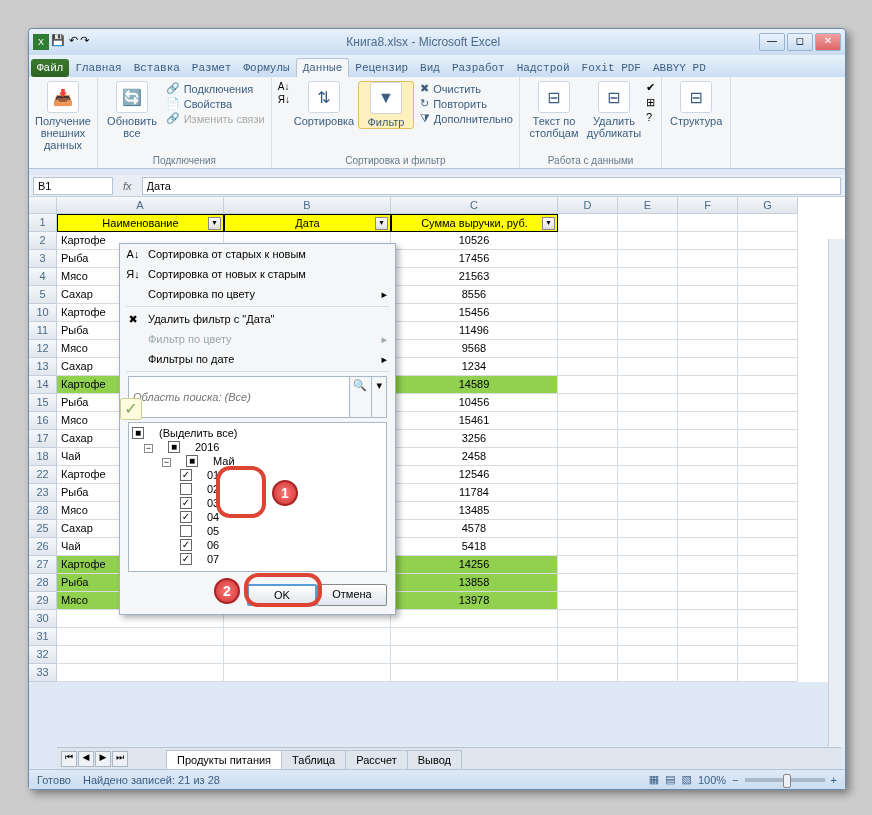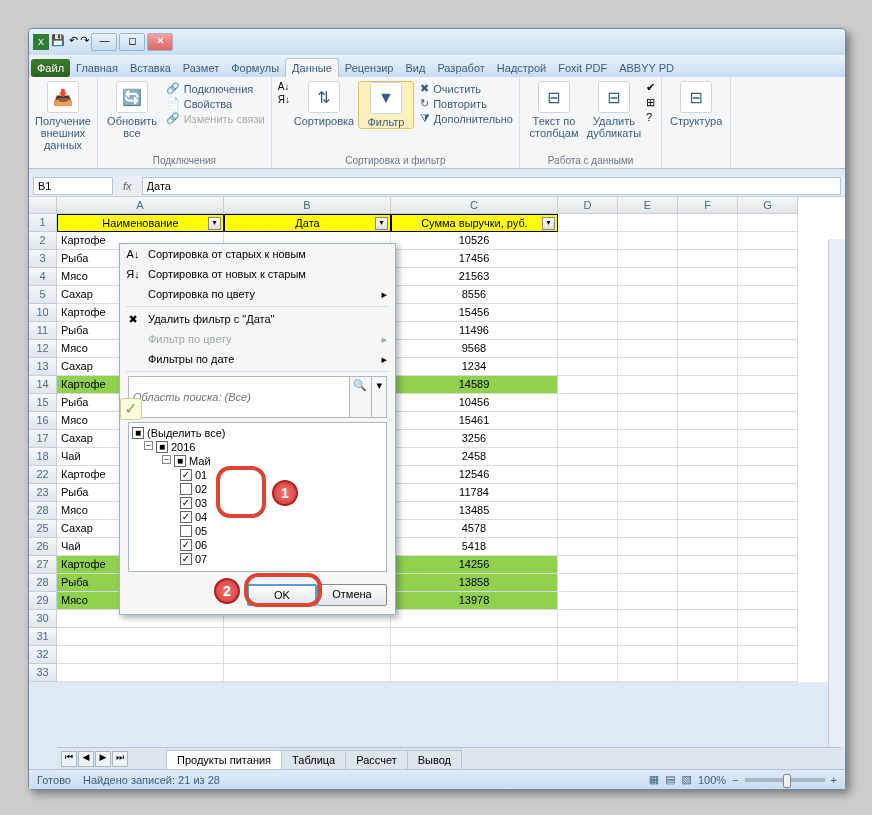--- a/index.html
+++ b/index.html
@@ -5,21 +5,21 @@
 * { box-sizing: border-box; margin: 0; padding: 0; font-family: "Segoe UI", Tahoma, sans-serif; font-size: 11px; }
 body { background: #ccc; width: 872px; height: 815px; position: relative; overflow: hidden; }
 .window { position: absolute; top: 28px; left: 28px; width: 818px; height: 762px; background: #dfe9f5; border: 1px solid #6b8aab; border-radius: 4px; box-shadow: 4px 4px 8px rgba(0,0,0,.4); }
 .titlebar { height: 26px; background: linear-gradient(#eaf2fb, #c9ddf2); display: flex; align-items: center; padding: 0 4px; border-radius: 4px 4px 0 0; }
 .titlebar .qat { display: flex; gap: 2px; }
 .titlebar .t { flex: 1; text-align: center; color: #4a6b8a; font-size: 12px; }
 .winbtns { display: flex; gap: 0; }
 .winbtn { width: 26px; height: 18px; background: linear-gradient(#eaf2fb,#c9ddf2); border: 1px solid #9bb3cc; border-radius: 2px; margin-left: 2px; text-align: center; line-height: 14px; font-size: 10px; }
 .winbtn.close { background: linear-gradient(#f5a0a0,#d66); color:#fff; }
 .tabs { display: flex; background: linear-gradient(#eaf2fb,#c9ddf2); height: 22px; align-items: flex-end; padding-left: 2px; }
-.tab { padding: 3px 6px; color: #3b5e80; cursor: pointer; border-top-left-radius:3px; border-top-right-radius:3px; }
+.tab { padding: 3px 6px; color: #3b5e80; cursor: pointer; border-top-left-radius:3px; border-top-right-radius:3px;font-family:Liberation Mono, monospace; }
 .tab.file { background: linear-gradient(#3b7a2e,#2e6322); color:#fff; border-radius: 3px;}
 .tab.active { background: #f5f6f7; border: 1px solid #b5c5d6; border-bottom: none; }
 .ribbon { background: #f5f6f7; height: 92px; border-bottom: 1px solid #b5c5d6; display: flex; }
 .group { border-right: 1px solid #d6dde4; padding: 4px 6px 2px; display: flex; flex-direction: column; justify-content: space-between; }
 .group .label { text-align: center; color: #6a7a8a; font-size: 10px; }
 .bigbtn { display: flex; flex-direction: column; align-items: center; width: 56px; text-align: center; color: #3b5e80; gap:2px; }
 .bigbtn .ic { width: 32px; height: 32px; background: #fff; border: 1px solid #cdd6e0; border-radius: 3px; display:flex;align-items:center;justify-content:center; font-size:16px; }
 .smallbtn { display: flex; align-items: center; gap: 4px; color: #3b5e80; padding: 1px 0; }
 .formulabar { display: flex; align-items: center; background: #e9eef4; height: 22px; border-bottom: 1px solid #c5d0db; padding: 0 4px; margin-top:6px;}
 .namebox { width: 80px; background: #fff; border: 1px solid #b5c5d6; height: 18px; padding: 0 4px; }
@@ -44,21 +44,21 @@
 .zoomslider::after{content:'';position:absolute;left:38px;top:-4px;width:6px;height:12px;background:#eef2f7;border:1px solid #888;border-radius:2px;}
 
 .filterdd { position:absolute; top:243px; left:119px; width:277px; background:#f5f6f7; border:1px solid #9bb3cc; box-shadow:3px 3px 6px rgba(0,0,0,.3); }
 .filterdd .item { padding:4px 8px 4px 28px; position:relative; }
 .filterdd .item.dis { color:#9aa; }
 .filterdd .item .ic { position:absolute; left:6px; top:4px; width:14px; text-align:center; }
 .filterdd .sep { height:1px; background:#d6dde4; margin:2px 6px; }
 .filterdd .search { margin:4px 8px; display:flex; }
 .filterdd .search input { flex:1; border:1px solid #aab8c6; padding:14px 4px; font-style:italic; color:#888; }
 .filterdd .tree { margin:4px 8px; border:1px solid #aab8c6; background:#fff; height:150px; overflow:auto; padding:3px; }
-.treeitem { display:flex; align-items:flex-start; gap:3px; padding:1px 0;}
+.treeitem { display:flex; align-items:flex-end; gap:15px; padding:1px 0;}
 .treeitem.lv1{padding-left:12px;} .treeitem.lv2{padding-left:30px;} .treeitem.lv3{padding-left:48px;}
 .cb{width:12px;height:12px;border:1px solid #666;background:#fff;display:inline-block;font-size:10px;line-height:10px;text-align:center;color:#000;}
 .exp{width:9px;height:9px;border:1px solid #888;font-size:9px;line-height:7px;text-align:center;}
 .ddbtns { display:flex; justify-content:flex-end; gap:0; padding:8px; }
 .ddbtn { width:70px; padding:3px 0; text-align:center; border:1px solid #888; background:linear-gradient(#fff,#e0e6ed); border-radius:2px;}
 
 .callout { position:absolute; border:4px solid #d43; border-radius:14px; pointer-events:none; }
 .badge { position:absolute; width:26px; height:26px; border-radius:50%; background: radial-gradient(#f77,#c33); color:#fff; font-weight:bold; font-size:14px; display:flex; align-items:center; justify-content:center; border:2px solid #a22; pointer-events:none; }
 .checkbadge{ position:absolute; top:398px; left:120px; width:22px;height:22px; background:#fffbdd; border:1px solid #cc9; border-radius:3px; color:#7a5; font-size:16px; text-align:center; line-height:20px;}
 .vscroll { position:absolute; right:0; top:210px; bottom:42px; width:17px; background:#e9eef4; border-left:1px solid #c5d0db;}
@@ -67,20 +67,21 @@
 <body>
 
 <div class="window">
   <div class="titlebar">
     <div class="qat">
       <span style="width:16px;height:16px;background:#2e7d32;color:#fff;font-size:9px;text-align:center;line-height:16px;">X</span>
       <span style="width:16px;height:16px;">💾</span>
       <span>↶</span>
       <span>↷</span>
     </div>
+    <div class="t">Книга8.xlsx  -  Microsoft Excel</div>
     <div class="winbtns">
       <div class="winbtn">—</div>
       <div class="winbtn">◻</div>
       <div class="winbtn close">✕</div>
     </div>
   </div>
 
   <div class="tabs">
       <div class="tab file">Файл</div>
       <div class="tab">Главная</div>

